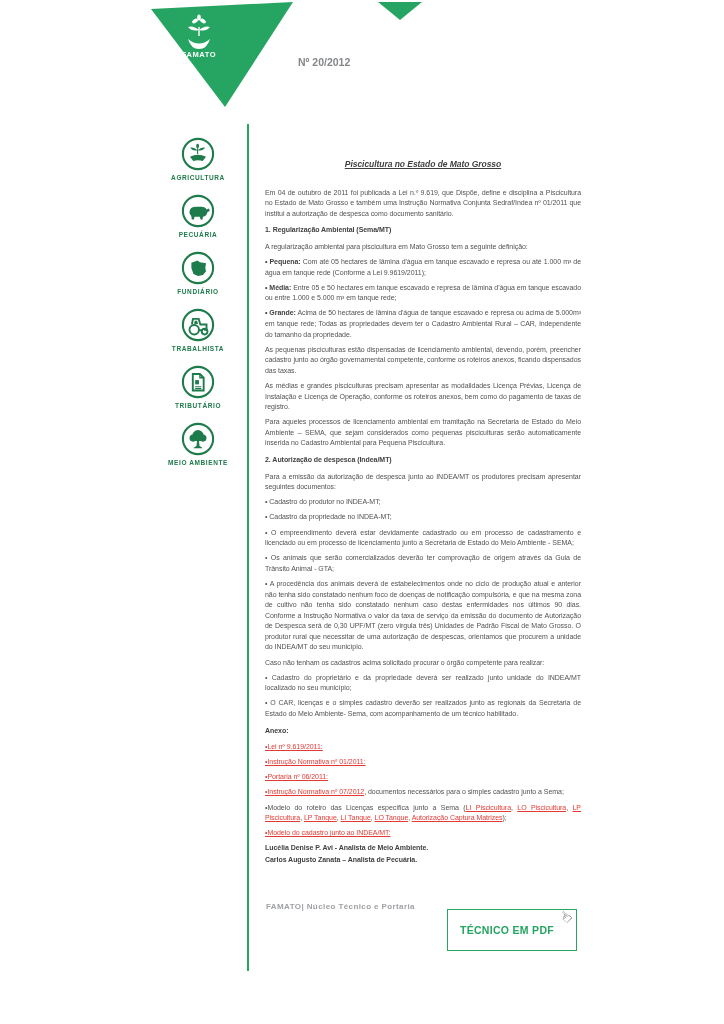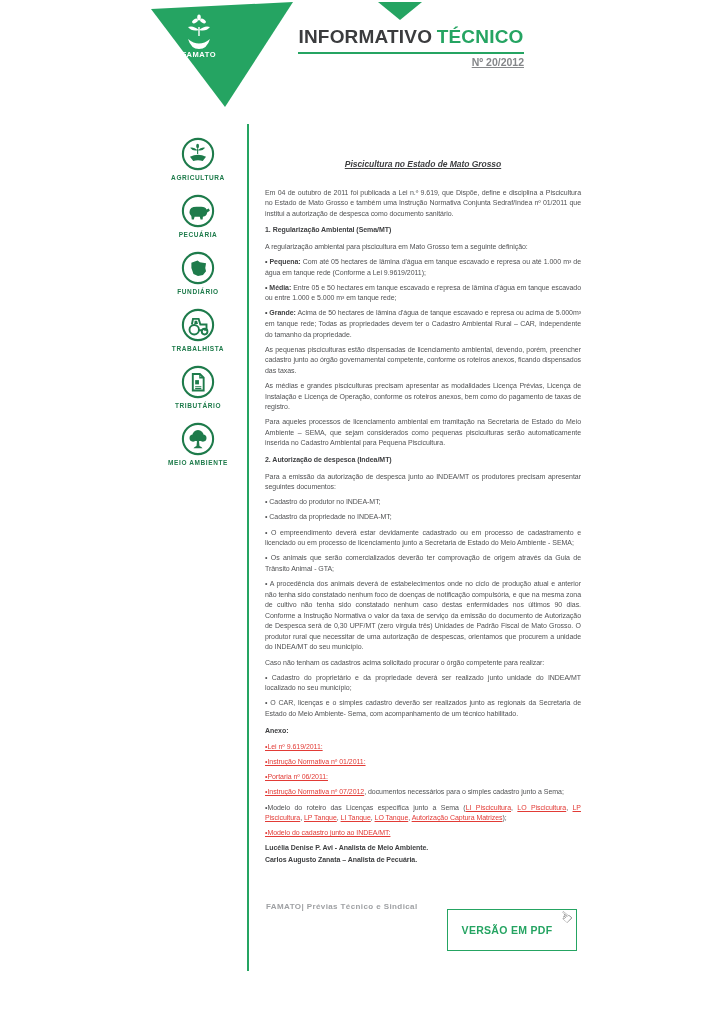--- a/index.html
+++ b/index.html
@@ -4,22 +4,22 @@
 <style>
   html,body{margin:0;padding:0;background:#e9e9e9;}
   .page{position:relative;width:724px;height:1024px;background:#ffffff;margin:0 auto;
         font-family:"Liberation Sans",sans-serif;overflow:hidden;}
   
   .header-svg{position:absolute;left:0;top:0;}
   .header-title{position:absolute;left:298px;top:26px;width:226px;text-align:center;
                 border-bottom:2px solid var(--green);padding-bottom:4px;}
   .header-title .t1{font-size:19px;font-weight:bold;color:#3b3c3e;letter-spacing:0.2px;}
   .header-title .t2{font-size:19px;font-weight:bold;color:var(--green);letter-spacing:0.2px;}
-  .issue{position:absolute;left:298px;top:56px;width:226px;text-align:right;
-         font-size:10.5px;font-weight:bold;color:#85878a;text-decoration:underline;}
+  .issue{position:absolute;left:298px;top:56px;width:226px;text-align:left;
+         font-size:10.5px;font-weight:bold;color:#85878a;}
   
   .side{position:absolute;left:152px;top:137px;width:92px;display:flex;flex-direction:column;align-items:center;}
   .side-item{display:flex;flex-direction:column;align-items:center;margin-bottom:13px;}
   .side-icon{width:34px;height:34px;color:var(--icon-green);}
   .side-label{margin-top:3px;font-size:6.5px;font-weight:bold;color:var(--icon-green);letter-spacing:0.6px;white-space:nowrap;}
   .divider{position:absolute;left:247px;top:124px;width:2px;height:847px;background:var(--green);}
   
   .content{position:absolute;left:265px;top:131px;width:316px;color:var(--text);
            font-size:7px;line-height:10.6px;letter-spacing:-0.05px;margin-top:28px;}
   .blk{margin-bottom:4.5px;}
@@ -52,25 +52,20 @@
       <path d="M199 30 q-6 -5 -11 -3 q4 5 11 3z"></path>
       <path d="M199 30 q6 -5 11 -3 q-4 5 -11 3z"></path>
       <ellipse cx="195" cy="21" rx="3.2" ry="1.9" transform="rotate(-35 195 21)"></ellipse>
       <ellipse cx="203" cy="21" rx="3.2" ry="1.9" transform="rotate(35 203 21)"></ellipse>
       <ellipse cx="199" cy="17.5" rx="1.8" ry="3"></ellipse>
       <path d="M188 39 q11 9 22 0 q-3 10 -11 10 q-8 0 -11 -10z"></path>
       <text x="199" y="57" font-size="7.5" font-weight="bold" text-anchor="middle" letter-spacing="0.6" font-family="Liberation Sans, sans-serif">FAMATO</text>
     </g>
   </svg>
 
-  <div class="header-title">
-    <span class="t1">INFORMATIVO</span>
-    <span class="t1"> </span>
-    <span class="t2">TÉCNICO</span>
-  </div>
   <div class="issue">Nº 20/2012</div>
 
   <div class="side" id="sidebar">
       <div class="side-item">
         <svg viewBox="0 0 36 36" class="side-icon">
           <circle cx="18" cy="18" r="16" fill="none" stroke="currentColor" stroke-width="2.2"></circle>
           <path d="M17.6 18 v-6" stroke="currentColor" stroke-width="1.2" fill="none"></path>
           <path d="M17.6 14 q-4.5-4-8-2.5 q3 4 8 2.5z" fill="currentColor"></path>
           <path d="M17.6 14 q4.5-4 8-2.5 q-3 4-8 2.5z" fill="currentColor"></path>
           <ellipse cx="17.6" cy="9.5" rx="1.5" ry="2.4" fill="currentColor"></ellipse>
@@ -150,19 +145,19 @@
       <div class="blk p"><a class="lnk" href="#">•Lei nº 9.619/2011:</a></div>
       <div class="blk p"><a class="lnk" href="#">•Instrução Normativa nº 01/2011:</a></div>
       <div class="blk p"><a class="lnk" href="#">•Portaria nº 06/2011:</a></div>
       <div class="blk p"><a class="lnk" href="#">•Instrução Normativa nº 07/2012</a><span>, documentos necessários para o simples cadastro junto a Sema;</span></div>
       <div class="blk p"><span>•Modelo do roteiro das Licenças específica junto a Sema (</span><a class="lnk" href="#">LI Piscicultura</a><span>, </span><a class="lnk" href="#">LO Piscicultura</a><span>, </span><a class="lnk" href="#">LP Piscicultura</a><span>, </span><a class="lnk" href="#">LP Tanque</a><span>, </span><a class="lnk" href="#">LI Tanque</a><span>, </span><a class="lnk" href="#">LO Tanque</a><span>, </span><a class="lnk" href="#">Autorização Captura Matrizes</a><span>);</span></div>
       <div class="blk p"><a class="lnk" href="#">•Modelo do cadastro junto ao INDEA/MT:</a></div>
       <div class="blk sig"><span>Lucélia Denise P. Avi - Analista de Meio Ambiente.</span></div>
       <div class="blk sig"><span>Carlos Augusto Zanata – Analista de Pecuária.</span></div>
     </div>
 
-  <div class="foot-note">FAMATO| Prévias Técnico e Sindical</div>
+  <div class="foot-note">FAMATO| Núcleo Técnico e Portaria</div>
   <div class="pdf-btn">
-    <span class="lbl">VERSÃO EM PDF</span>
+    <span class="lbl">TÉCNICO EM PDF</span>
     <span class="hand">☜</span>
   </div>
 
 </div>
 
 </body></html>

